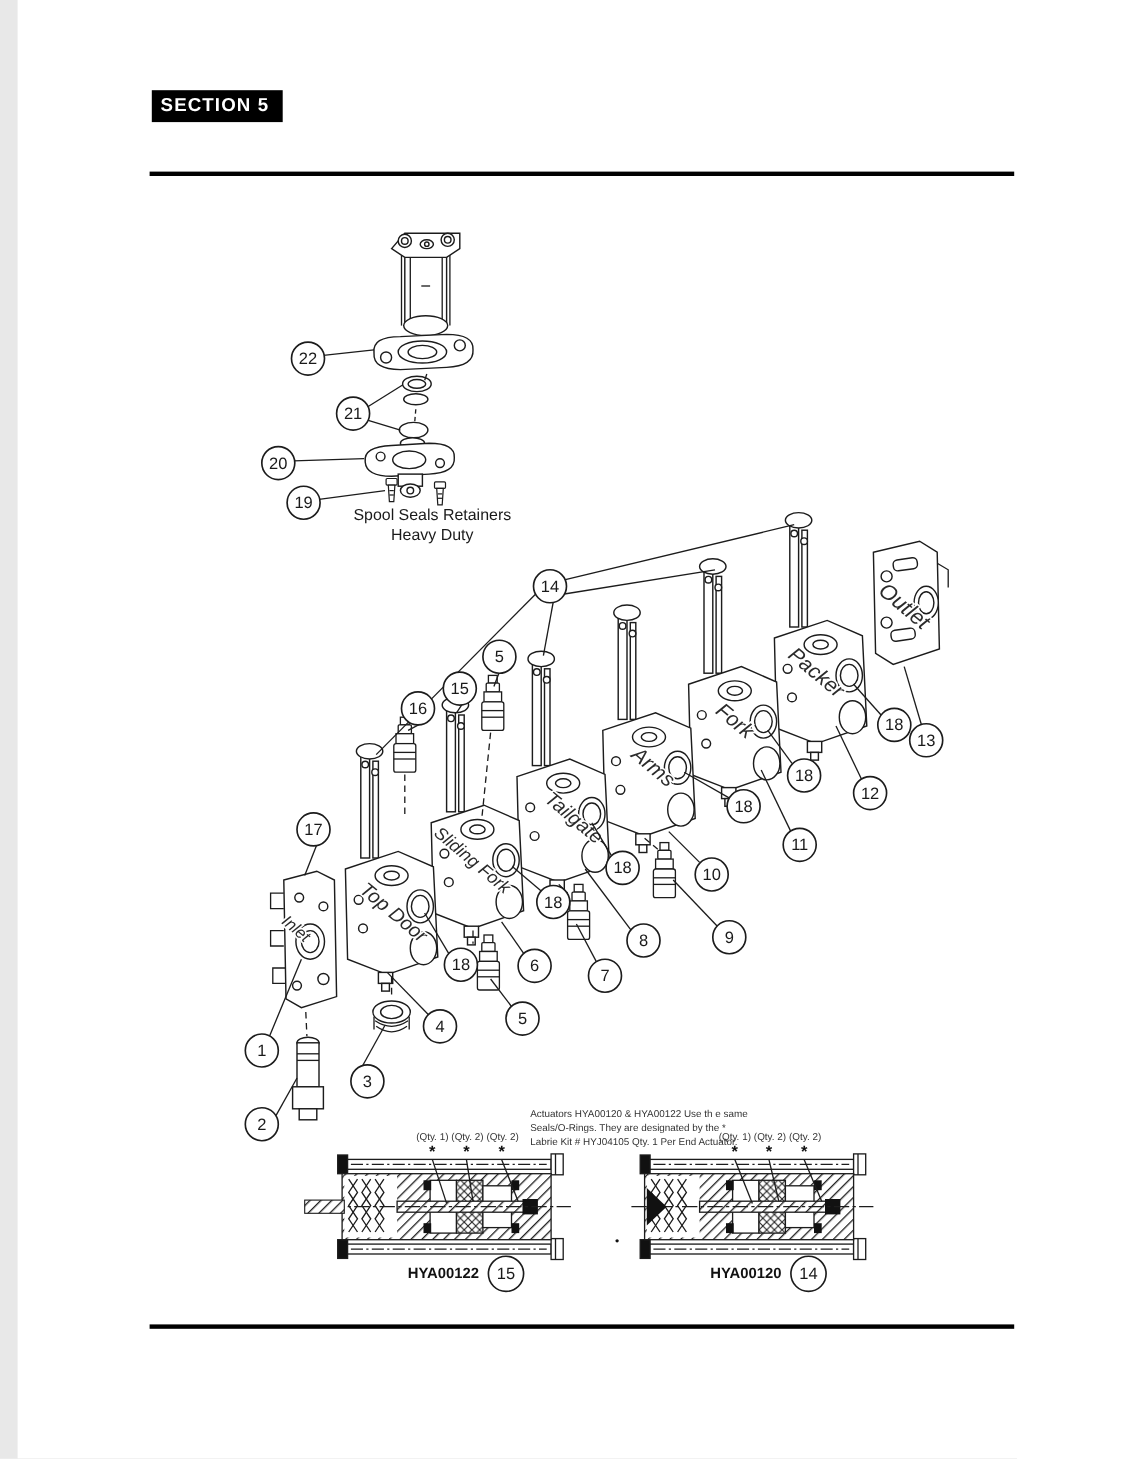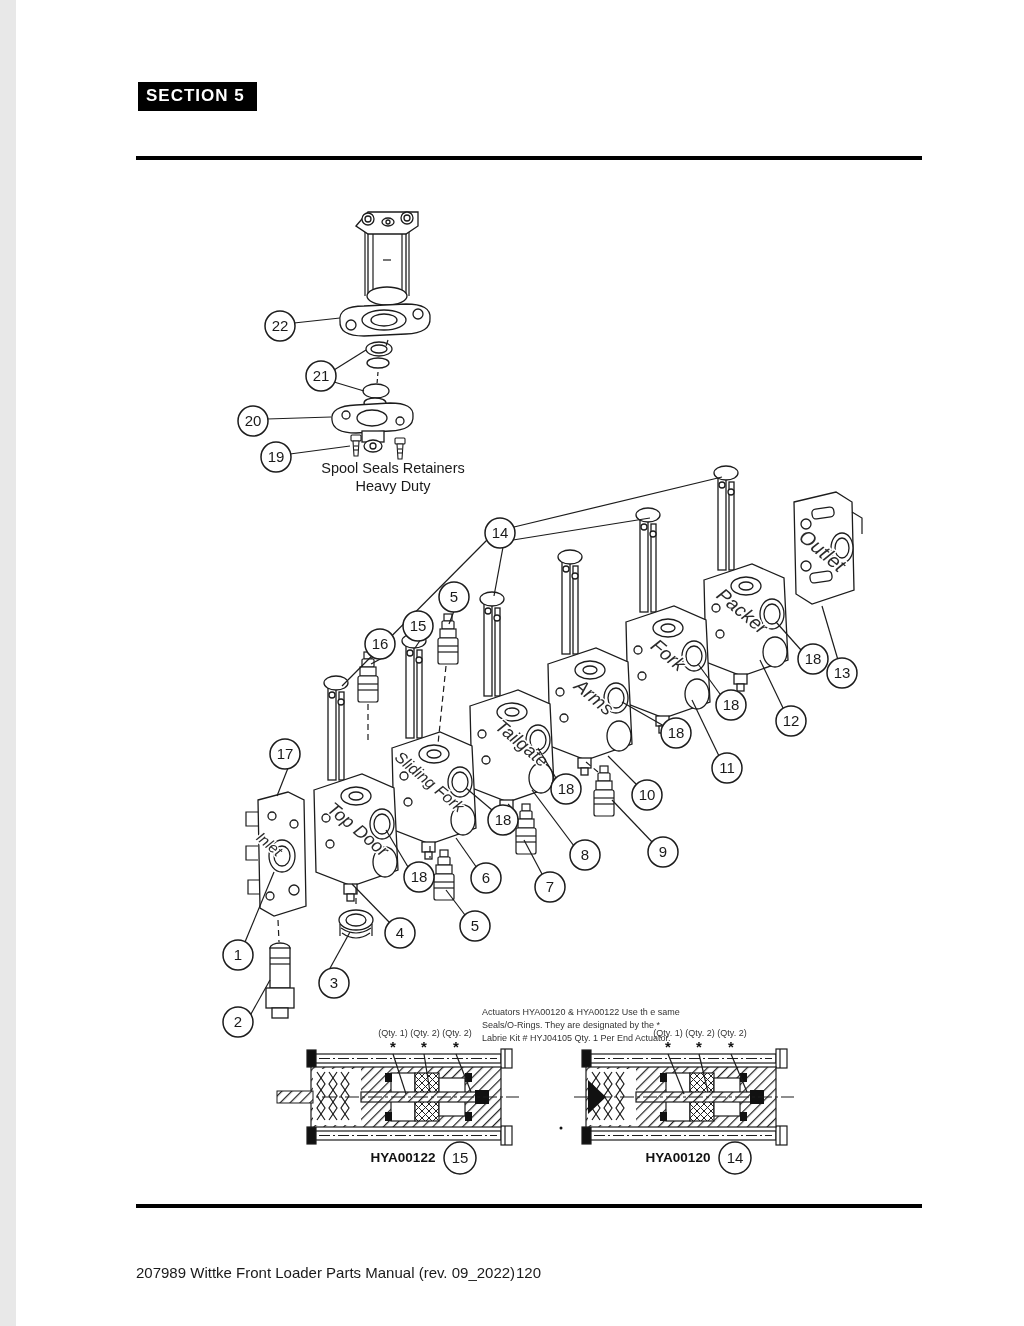--- a/index.html
+++ b/index.html
@@ -445,17 +445,13 @@
     </g>
 
     <g>
       <text class="note" x="466" y="1015">Actuators HYA00120 &amp; HYA00122 Use th e same</text>
       <text class="note" x="466" y="1028">Seals/O-Rings. They are designated by the *</text>
       <text class="note" x="466" y="1041">Labrie Kit #  HYJ04105 Qty. 1 Per End Actuator.</text>
     </g>
   </svg>
 
   <div class="rule bottom"></div>
-  <div class="footer">
-    <span>207989 Wittke Front Loader Parts Manual (rev. 09_2022)</span>
-    <span class="pageno">120</span>
-  </div>
 </div>
 
 </body></html>

